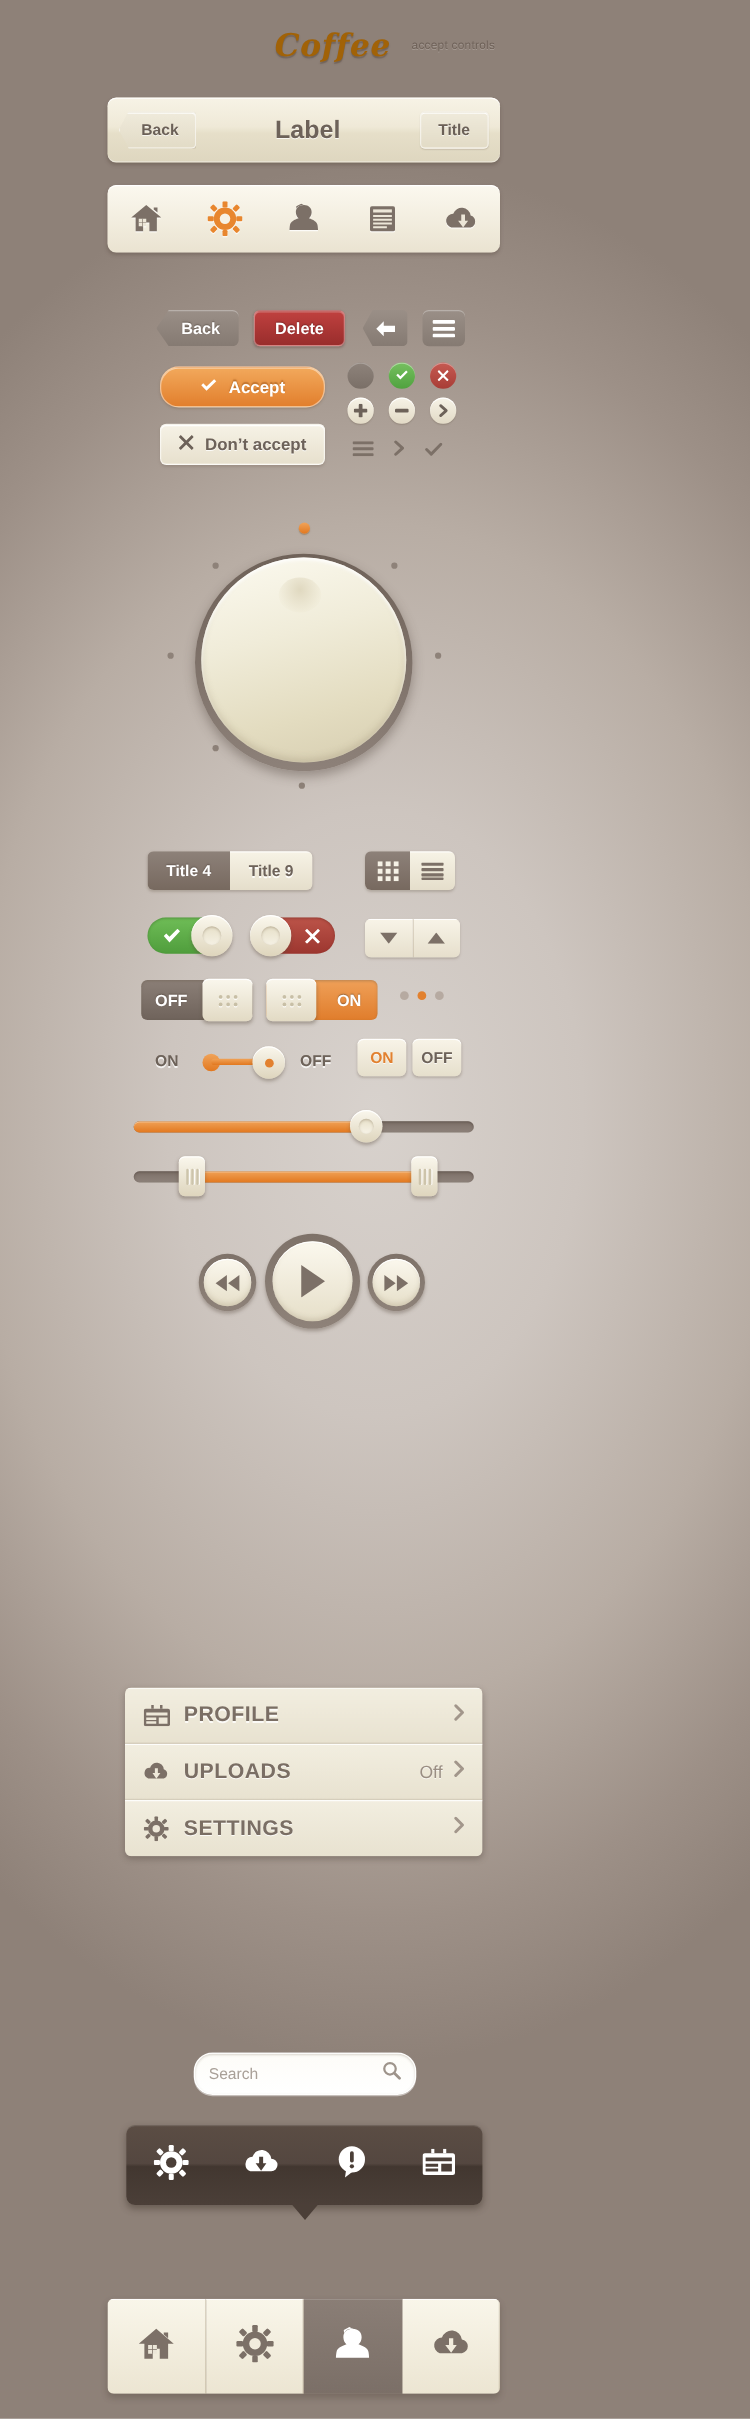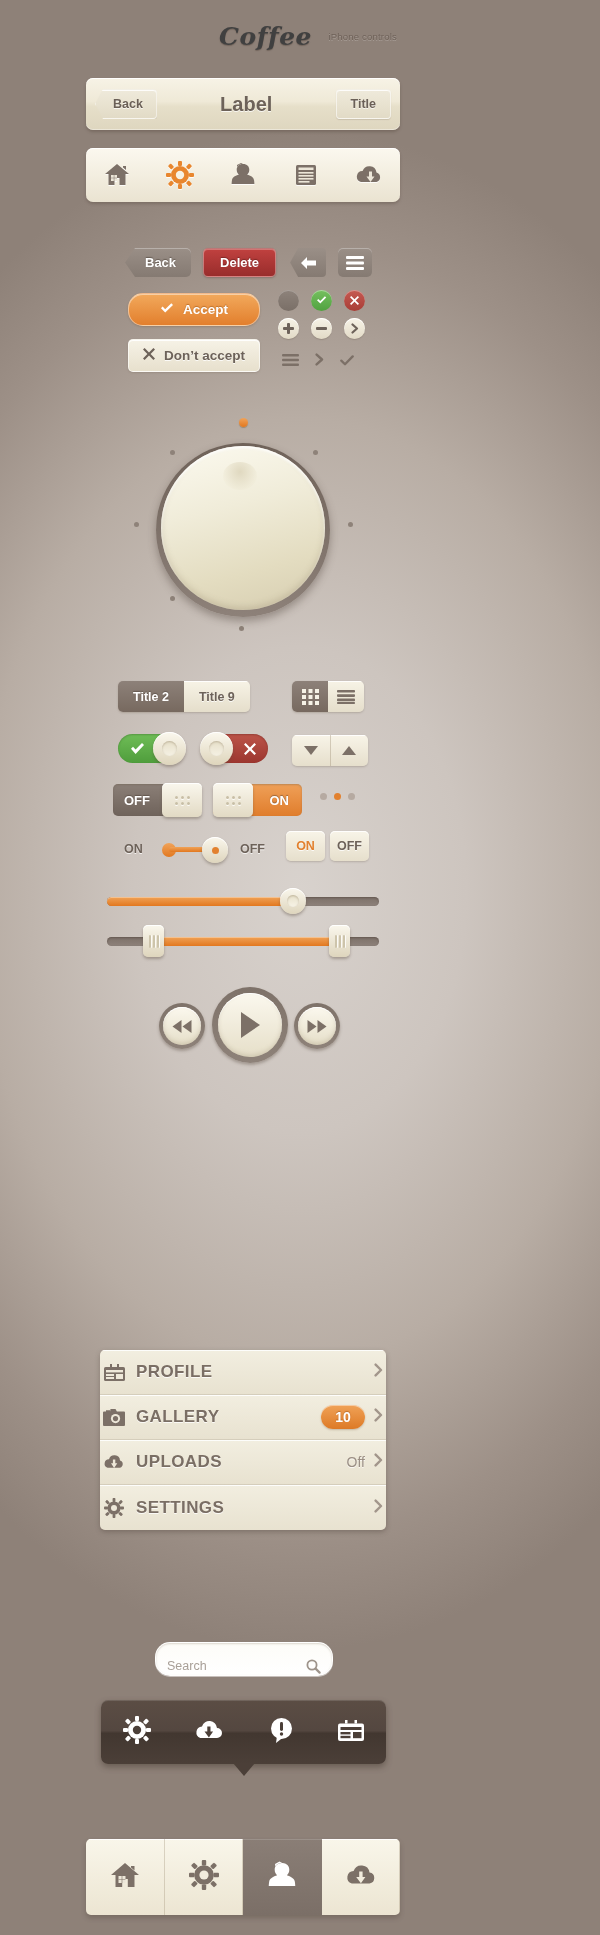--- a/index.html
+++ b/index.html
@@ -9,21 +9,21 @@
     background: radial-gradient(ellipse 520px 760px at 50% 46%, #d8d2cd 0%, #cdc5bf 32%, #b8ada4 62%, #9d9087 85%, #8e8178 100%);
     position: relative; overflow: hidden;
     -webkit-font-smoothing: antialiased;
   }
   .wrap { position: relative; width: 600px; }
 
   
   .header { text-align: center; padding-top: 22px; position: relative; height: 52px; }
   .logo {
     font-family: "DejaVu Serif", serif; font-style: italic; font-weight: bold;
-    font-size: 25px; color: #404040; letter-spacing: .5px;
+    font-size: 25px; color: #a16207; letter-spacing: .5px;
     display: inline-block; vertical-align: middle;
     text-shadow: 0 1px 1px rgba(90,75,65,.55);
     margin-left: 16px;
   }
   .logo-sub {
     display: inline-block; vertical-align: middle; font-size: 9.5px; color: #6e6158;
     margin-left: 12px; letter-spacing: .2px; text-shadow: 0 1px 0 rgba(255,255,255,.22);
   }
 
   
@@ -273,21 +273,21 @@
     box-shadow: inset 0 1px 0 rgba(255,255,255,.95), inset 0 -2px 4px rgba(160,145,120,.3);
   }
 
   
   .list {
     position:absolute; left:100px; top:1350px; width:286px;
     border-radius:5px; overflow:hidden;
     box-shadow: 0 2px 5px rgba(70,58,50,.35);
   }
   .list-row {
-    height:45px; display:flex; align-items:center; padding: 0 3px;
+    height:45px; display:flex; align-items:center; padding: 0 14px;
     background: linear-gradient(180deg,#f2eee0 0%,#e8e2d0 100%);
     border-bottom: 1px solid rgba(160,145,120,.35);
     box-shadow: inset 0 1px 0 rgba(255,255,255,.85);
   }
   .list-row:last-child { border-bottom:none; }
   .list-ic { width:22px; display:flex; align-items:center; justify-content:center; margin-right:11px; }
   .list-lbl { flex:1; font-size:17px; font-weight:bold; color:#7a6e64; letter-spacing:.4px;
     text-shadow: 0 1px 0 rgba(255,255,255,.8); }
   .list-val { font-size:14px; color:#9a8e83; margin-right:9px; text-shadow:0 1px 0 rgba(255,255,255,.7); }
   .badge {
@@ -297,21 +297,21 @@
     text-shadow: 0 -1px 1px rgba(140,75,20,.5);
     box-shadow: inset 0 1px 0 rgba(255,255,255,.45), 0 1px 2px rgba(110,80,50,.3);
   }
 
   
   .search {
     position:absolute; left:155px; top:1642px; width:178px; height:29px; border-radius:15px;
     background: linear-gradient(180deg,#fdfcf8 0%,#ffffff 100%);
     border:1px solid rgba(255,255,255,.7);
     box-shadow: inset 0 1px 2px rgba(140,125,105,.3), 0 1px 0 rgba(255,255,255,.5);
-    display:flex; padding: 16px 11px;
+    display:flex; align-items:center; padding: 16px 11px;
   }
   .search-ph { flex:1; font-size:12.5px; color:#a9a098; }
 
   
   .pop {
     position:absolute; left:101px; top:1700px; width:285px; height:64px; border-radius:7px;
     background: linear-gradient(180deg,#5b4d44 0%,#544740 48%,#423730 52%,#4b3f38 100%);
     box-shadow: 0 3px 6px rgba(60,48,40,.45), inset 0 1px 0 rgba(255,255,255,.13);
     display:flex; align-items:center; justify-content:space-around;
   }
@@ -337,21 +337,21 @@
     box-shadow: inset 0 1px 0 rgba(255,255,255,.15);
   }
 </style>
 </head>
 <body>
 
 <div class="wrap">
 
   <div class="header">
     <span class="logo">Coffee</span>
-    <span class="logo-sub">iPhone controls</span>
+    <span class="logo-sub">accept controls</span>
   </div>
 
   <div class="navbar">
     <div class="nav-back">Back</div>
     <div class="nav-title">Label</div>
     <div class="nav-edit">Title</div>
   </div>
 
   <div class="tabbar-top">
     <div class="ic">
@@ -510,21 +510,21 @@
     <div class="knob-dot" style="left:170px; top:196px;"></div>
     <div class="knob-dot" style="left:239px; top:226px;"></div>
     <div class="knob-outer">
       <div class="knob-inner">
         <div class="knob-dimple"></div>
       </div>
     </div>
   </div>
 
   <div class="seg" style="left:118px; top:681px;">
-    <div class="seg-a">Title 2</div>
+    <div class="seg-a">Title 4</div>
     <div class="seg-b">Title 9</div>
   </div>
   <div class="seg" style="left:292px; top:681px;">
     <div class="seg-ic on">
       <svg width="17" height="16" viewBox="0 0 17 16">
           <g fill="#f6f2e6">
             <rect x="0" y="0" width="4" height="4"></rect>
             <rect x="6.5" y="0" width="4" height="4"></rect>
             <rect x="13" y="0" width="4" height="4"></rect>
             <rect x="0" y="6" width="4" height="4"></rect>
@@ -686,36 +686,20 @@
           </svg>
       </span>
       <span class="list-lbl">PROFILE</span>
       <span>
         <svg width="9" height="14" viewBox="0 0 9 14">
             <path fill="none" stroke="#a2968b" stroke-width="2.4" stroke-linecap="round" stroke-linejoin="round" d="M1.6 1.6 L7 7 L1.6 12.4"></path>
           </svg>
       </span>
     </div>
 
-    <div class="list-row">
-      <span class="list-ic">
-        <svg width="22" height="17" viewBox="0 0 22 17">
-            <path fill="#7c7067" d="M7.5 0h5l1.4 2.6H21a1 1 0 0 1 1 1V16a1 1 0 0 1-1 1H1a1 1 0 0 1-1-1V3.6a1 1 0 0 1 1-1h2V1.2h4V2.6h.1z"></path>
-            <circle cx="12.5" cy="9.6" r="4.6" fill="#eee8d9"></circle>
-            <circle cx="12.5" cy="9.6" r="2.6" fill="#7c7067"></circle>
-          </svg>
-      </span>
-      <span class="list-lbl">GALLERY</span>
-      <span class="badge">10</span>
-      <span>
-        <svg width="9" height="14" viewBox="0 0 9 14">
-            <path fill="none" stroke="#a2968b" stroke-width="2.4" stroke-linecap="round" stroke-linejoin="round" d="M1.6 1.6 L7 7 L1.6 12.4"></path>
-          </svg>
-      </span>
-    </div>
 
     <div class="list-row">
       <span class="list-ic">
         <svg width="22" height="17" viewBox="0 0 22 17">
             <path fill="#7c7067" d="M17 6.4A5.6 5.6 0 0 0 6 5.3 4.3 4.3 0 0 0 4.6 13.7H17a3.8 3.8 0 0 0 0-7.3z"></path>
             <path fill="#eee8d9" d="M9.9 5.5h2.4v3.8h2L11.1 14 8 9.3h1.9z"></path>
           </svg>
       </span>
       <span class="list-lbl">UPLOADS</span>
       <span class="list-val">Off</span>

